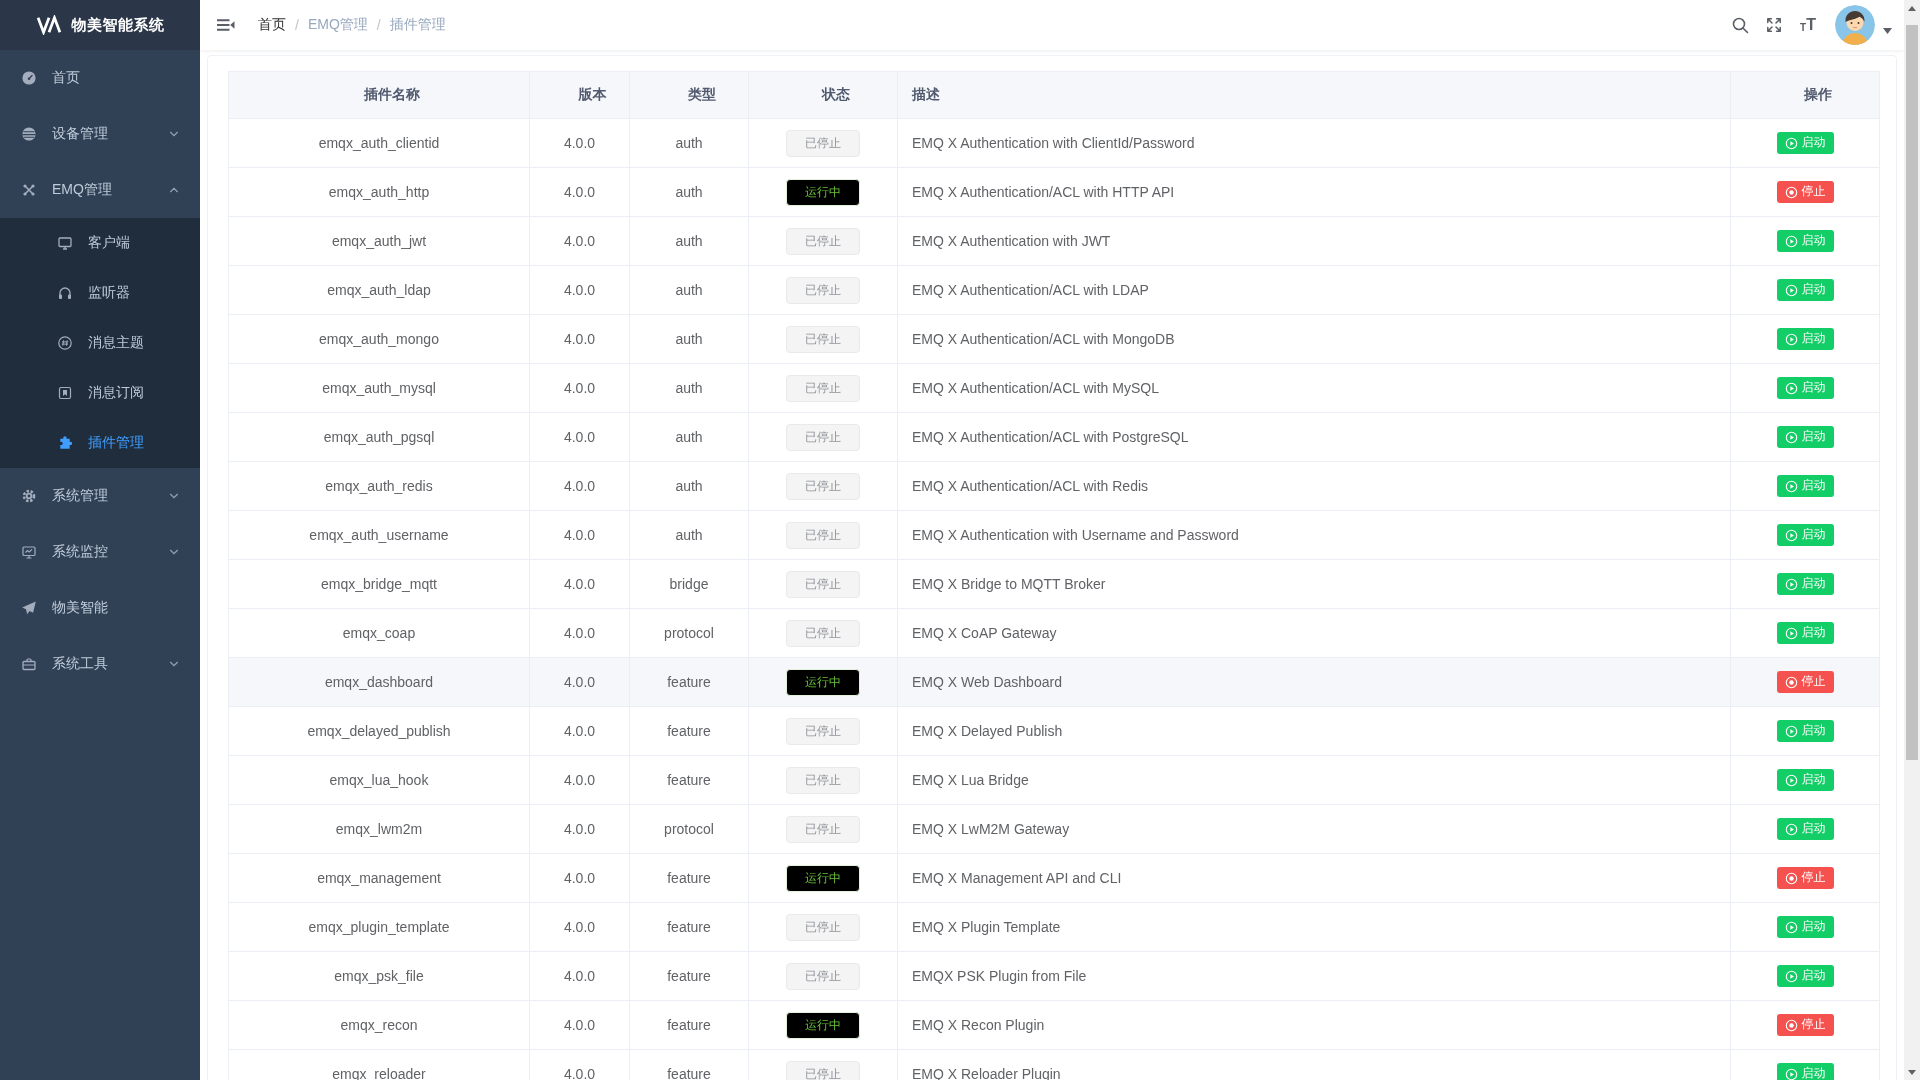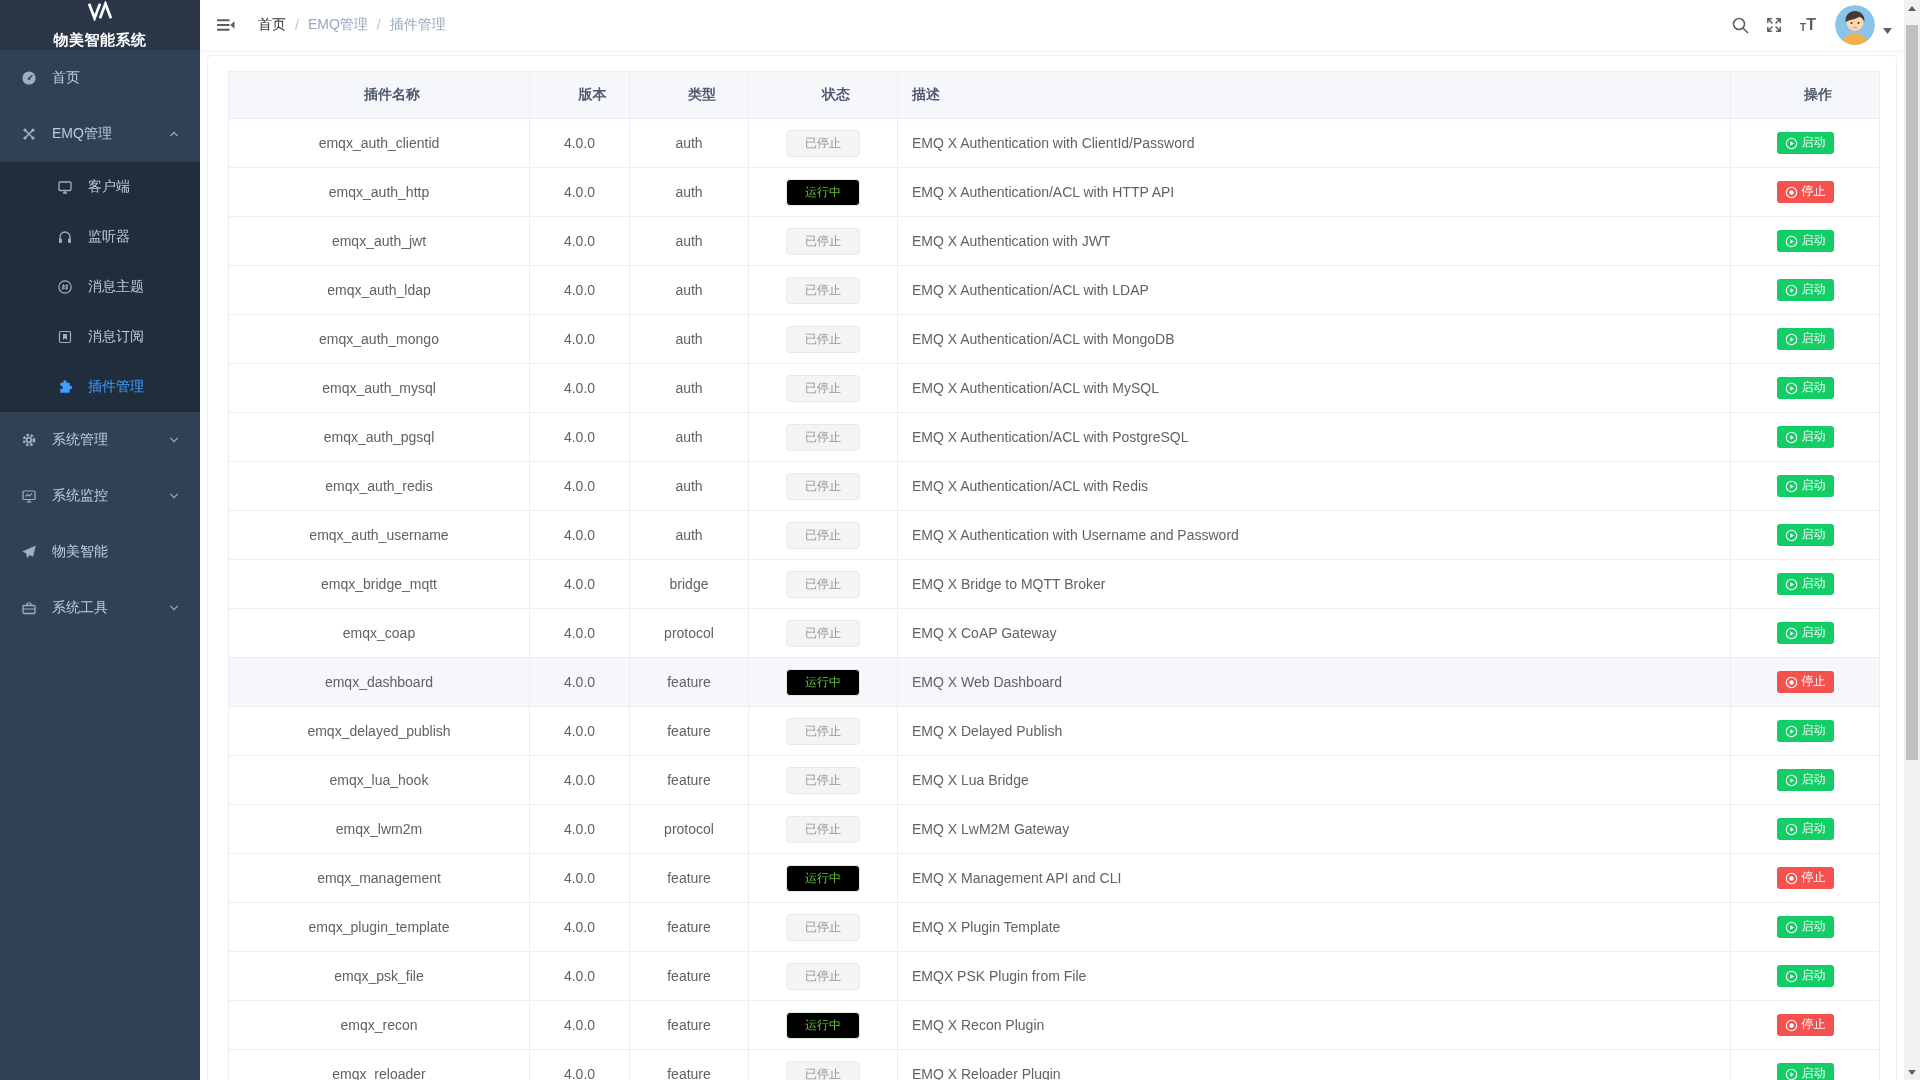--- a/index.html
+++ b/index.html
@@ -1,21 +1,21 @@
 <!DOCTYPE html>
 <html><head>
 <meta charset="utf-8">
 <style>
   * { margin:0; padding:0; box-sizing:border-box; }
   html,body { width:1920px; height:1080px; overflow:hidden; background:#fff;
     font-family:"Liberation Sans", sans-serif; }
 
   
   .sidebar { position:fixed; left:0; top:0; bottom:0; width:200px; background:#304156; z-index:20; }
-  .logo-bar { height:50px; background:#2b3648; display:flex; align-items:center; justify-content:center; gap:10px; cursor:pointer;flex-direction:column; }
+  .logo-bar { height:50px; background:#2b3648; display:flex; align-items:center; justify-content:center; gap:10px; cursor:pointer; }
   .logo-title { color:#fff; font-size:15px; font-weight:bold; letter-spacing:.5px; }
   .menu-item { display:flex; align-items:center; color:#bfcbd9; font-size:14px; cursor:pointer; }
   .menu-item.top { height:56px; padding:0 20px; }
   .menu-item.sub { height:50px; padding:0 20px 0 56px; }
   .submenu { background:#1f2d3d; }
   .mi-icon { width:18px; height:18px; margin-right:14px; display:inline-flex; align-items:center; justify-content:center; color:#a3adbd; flex:0 0 18px; }
   .mi-icon svg { width:16px; height:16px; }
   .mi-label { flex:1; white-space:nowrap; }
   .chevron { margin-left:auto; color:#93a1b3; display:inline-flex; }
   .chevron svg { width:12px; height:12px; }
@@ -89,20 +89,34 @@
   <nav id="sidebar-menu">
       <div class="menu-item top">
         <span class="mi-icon">
           <svg viewBox="0 0 16 16">
             <circle cx="8" cy="8" r="6.6" fill="currentColor"></circle>
             <path d="M8 8.8l3.1-3.4" stroke="#304156" stroke-width="1.4" stroke-linecap="round"></path>
             <circle cx="8" cy="8.8" r="1.2" fill="#304156"></circle>
           </svg>
         </span>
         <span class="mi-label">首页</span>
+      </div>
+      <div class="menu-item top">
+        <span class="mi-icon">
+          <svg viewBox="0 0 16 16">
+            <circle cx="8" cy="8" r="6.6" fill="currentColor"></circle>
+            <path d="M2.4 5.8h11.2M1.4 8.6h13.2M2.6 11.3h10.8" stroke="#304156" stroke-width="1.1"></path>
+          </svg>
+        </span>
+        <span class="mi-label">设备管理</span>
+        <span class="chevron down">
+          <svg viewBox="0 0 14 14">
+            <path d="M3 5l4 4 4-4" stroke="currentColor" stroke-width="1.4" fill="none" stroke-linecap="round"></path>
+          </svg>
+        </span>
       </div>
       <div class="menu-item top">
         <span class="mi-icon">
           <svg viewBox="0 0 16 16">
             <path d="M4 4l8 8M12 4L4 12" stroke="currentColor" stroke-width="1.6" stroke-linecap="round"></path>
             <circle cx="4" cy="4" r="1.6" fill="currentColor"></circle>
             <circle cx="12" cy="4" r="1.6" fill="currentColor"></circle>
             <circle cx="4" cy="12" r="1.6" fill="currentColor"></circle>
             <circle cx="12" cy="12" r="1.6" fill="currentColor"></circle>
           </svg>

